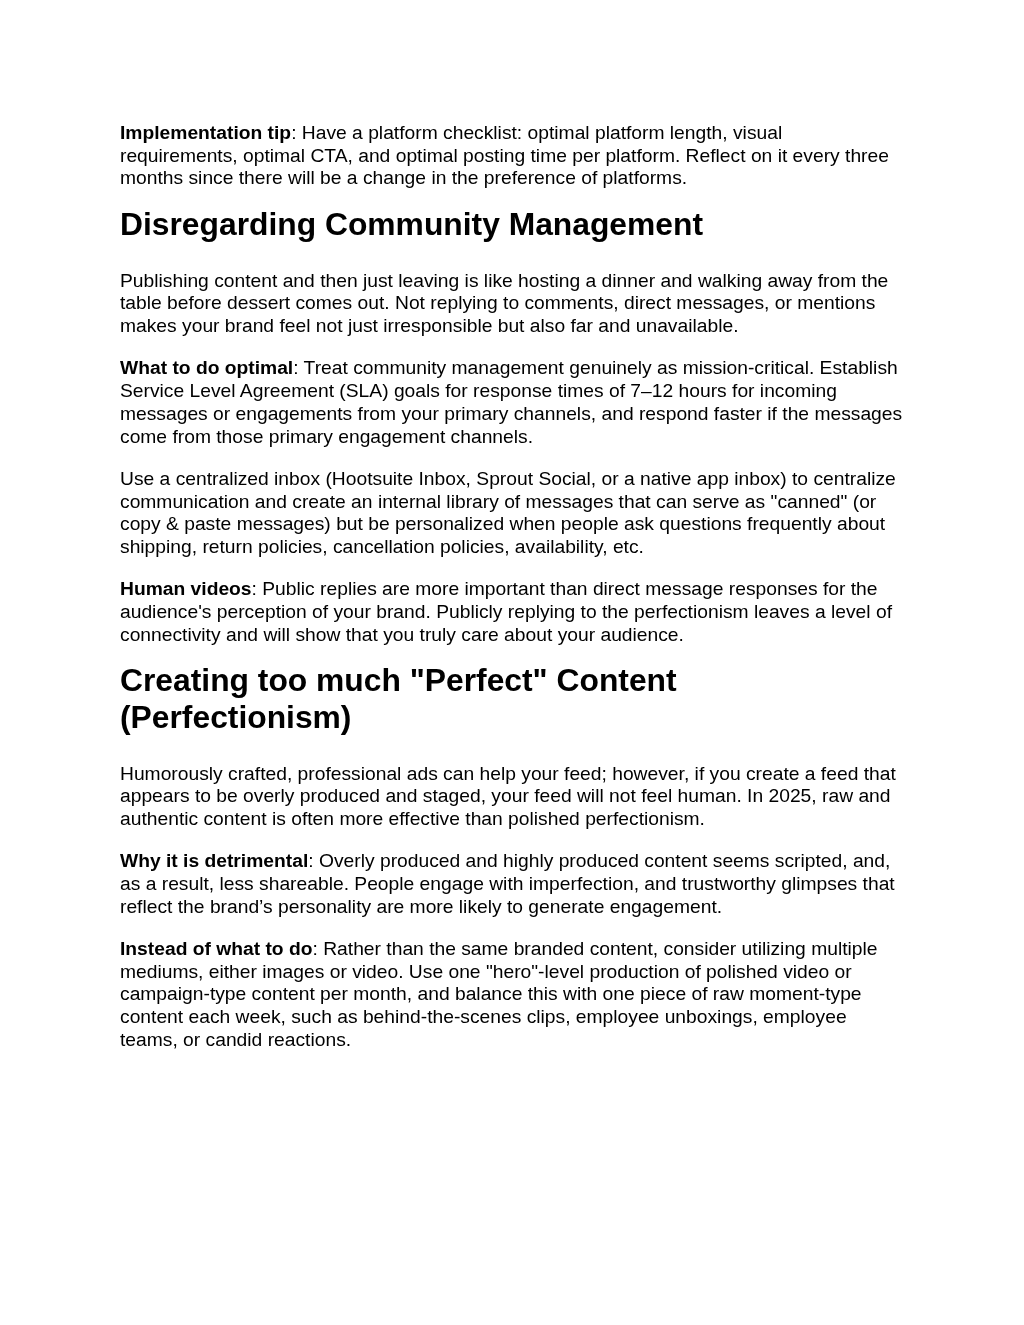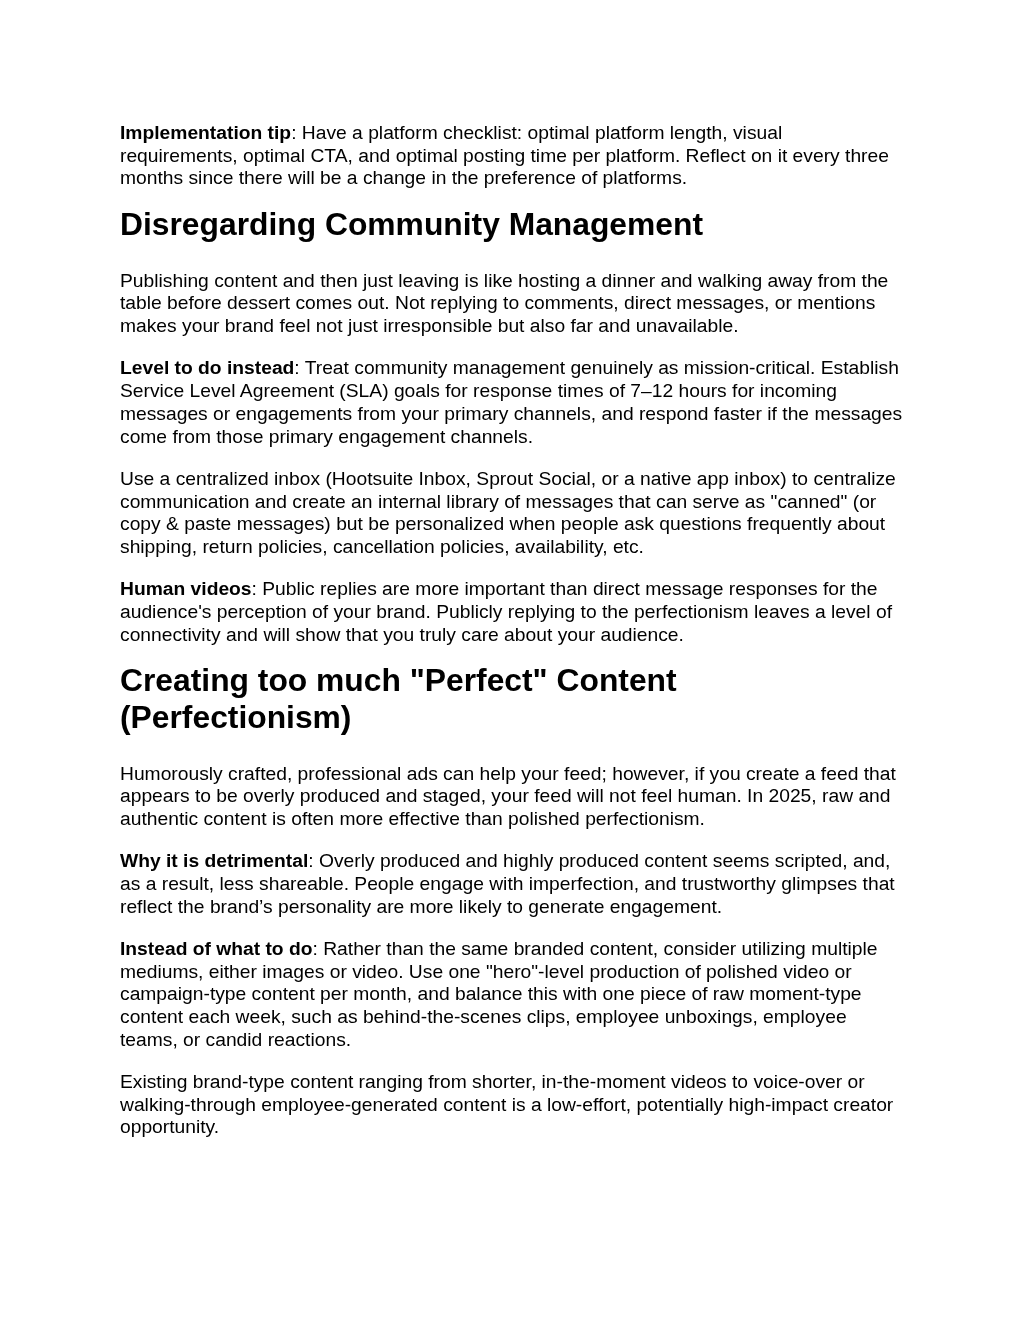--- a/index.html
+++ b/index.html
@@ -47,22 +47,21 @@
   }
 </style>
 </head>
 <body>
 
 <div class="page">
   <div class="content">
       <p class="paragraph"><span class="run-bold">Implementation tip</span><span class="run-regular">: Have a platform checklist: optimal platform length, visual requirements, optimal CTA, and optimal posting time per platform. Reflect on it every three months since there will be a change in the preference of platforms.</span></p>
       <h1 class="heading"><span class="run-regular">Disregarding Community Management</span></h1>
       <p class="paragraph"><span class="run-regular">Publishing content and then just leaving is like hosting a dinner and walking away from the table before dessert comes out. Not replying to comments, direct messages, or mentions makes your brand feel not just irresponsible but also far and unavailable.</span></p>
-      <p class="paragraph"><span class="run-bold">Level to do instead</span><span class="run-regular">: Treat community management genuinely as mission-critical. Establish Service Level Agreement (SLA) goals for response times of 7–12 hours for incoming messages or engagements from your primary channels, and respond faster if the messages come from those primary engagement channels.</span></p>
+      <p class="paragraph"><span class="run-bold">What to do optimal</span><span class="run-regular">: Treat community management genuinely as mission-critical. Establish Service Level Agreement (SLA) goals for response times of 7–12 hours for incoming messages or engagements from your primary channels, and respond faster if the messages come from those primary engagement channels.</span></p>
       <p class="paragraph"><span class="run-regular">Use a centralized inbox (Hootsuite Inbox, Sprout Social, or a native app inbox) to centralize communication and create an internal library of messages that can serve as "canned" (or copy &amp; paste messages) but be personalized when people ask questions frequently about shipping, return policies, cancellation policies, availability, etc.</span></p>
       <p class="paragraph"><span class="run-bold">Human videos</span><span class="run-regular">: Public replies are more important than direct message responses for the audience's perception of your brand. Publicly replying to the perfectionism leaves a level of connectivity and will show that you truly care about your audience.</span></p>
       <h1 class="heading"><span class="run-regular">Creating too much "Perfect" Content (Perfectionism)</span></h1>
       <p class="paragraph"><span class="run-regular">Humorously crafted, professional ads can help your feed; however, if you create a feed that appears to be overly produced and staged, your feed will not feel human. In 2025, raw and authentic content is often more effective than polished perfectionism.</span></p>
       <p class="paragraph"><span class="run-bold">Why it is detrimental</span><span class="run-regular">: Overly produced and highly produced content seems scripted, and, as a result, less shareable. People engage with imperfection, and trustworthy glimpses that reflect the brand’s personality are more likely to generate engagement.</span></p>
       <p class="paragraph"><span class="run-bold">Instead of what to do</span><span class="run-regular">: Rather than the same branded content, consider utilizing multiple mediums, either images or video. Use one "hero"-level production of polished video or campaign-type content per month, and balance this with one piece of raw moment-type content each week, such as behind-the-scenes clips, employee unboxings, employee teams, or candid reactions.</span></p>
-      <p class="paragraph"><span class="run-regular">Existing brand-type content ranging from shorter, in-the-moment videos to voice-over or walking-through employee-generated content is a low-effort, potentially high-impact creator opportunity.</span></p>
     </div>
 </div>
 
 </body></html>

